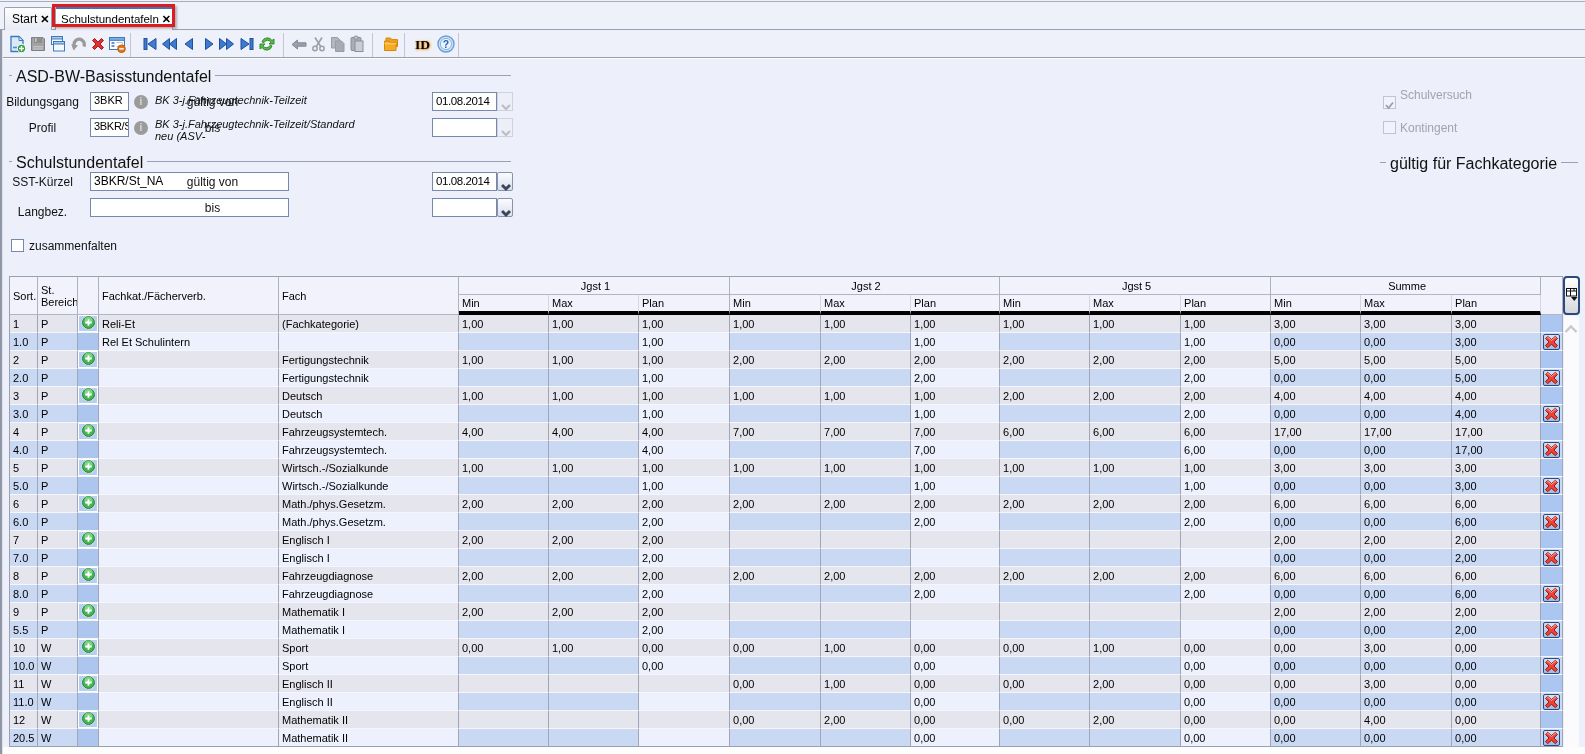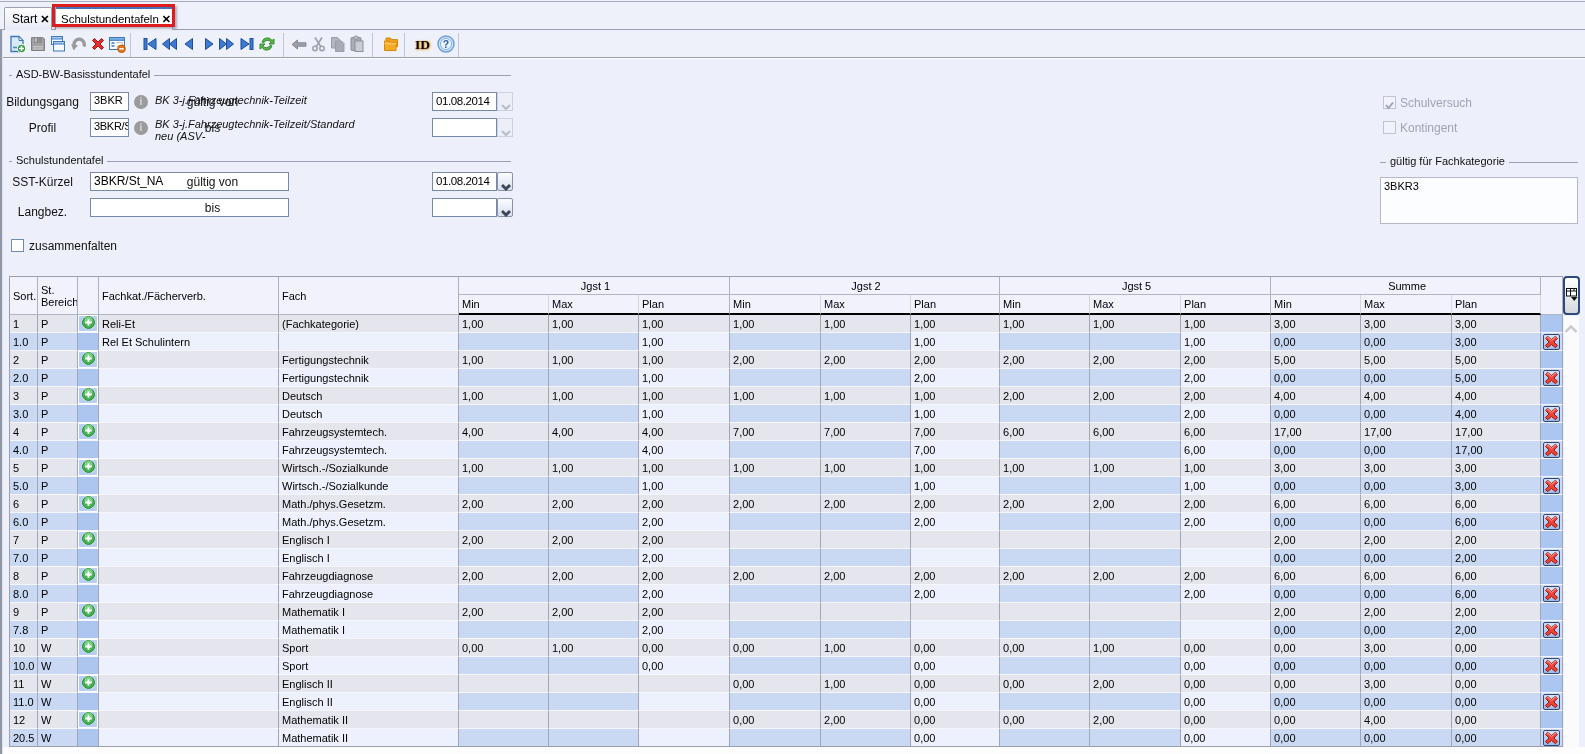--- a/index.html
+++ b/index.html
@@ -15,38 +15,38 @@
 #tab2{left:55px;top:6px;width:118px;height:24px;background:#fff;border:1px solid #99a0b2;border-bottom:none;border-top:3px solid #4272b8;border-radius:2px 2px 0 0;padding:4px 0 0 5px;font-size:11.5px}
 .tx{font-weight:bold;font-size:11px;margin-left:3px}
 #redbox{position:absolute;left:52px;top:4px;width:123px;height:23px;border:3px solid #dd1d1d;box-shadow:2px 2px 2px rgba(120,120,140,.55)}
 
 #toolbar{position:absolute;left:3px;top:31px;width:1582px;height:27px;background:#eef0fa;border-bottom:1px solid #9a9fa8;box-shadow:0 1px 0 #fbfcfe}
 .ti{position:absolute;top:4px;width:18px;height:18px}
 .tsep{position:absolute;top:2px;width:1px;height:24px;background:#c2c6d6}
 
 .flabel{position:absolute;font-size:12px;color:#111;text-align:center;white-space:nowrap}
 .fsline{position:absolute;height:1px;background:#9ba0b2}
-.fstitle{position:absolute;font-size:11px;color:#111;background:#edeffa;padding:0 4px;white-space:nowrap}
+.fstitle{position:absolute;font-size:16px;color:#111;background:#edeffa;padding:0 4px;white-space:nowrap}
 .inp{position:absolute;background:#fff;border:1px solid #7589aa;font-size:12px;color:#000;padding:1px 0 8px 3px;height:19px;overflow:hidden}
 .inp.dt{font-size:11.5px;letter-spacing:-0.4px;padding-top:2px}
 .ddb{position:absolute;width:16px;height:19px}
 .ddb.dis{background:#edeff8;border:1px solid #cdd1e0}
 .ddb.en{background:linear-gradient(#fbfcfe,#d8dfee);border:1px solid #8a92a8;border-radius:2px}
 .chev{position:absolute;left:3px;top:5px;width:10px;height:8px}
 .ital{position:absolute;font-size:11px;font-style:italic;color:#111;white-space:nowrap;line-height:11.5px}
 .icirc{position:absolute;width:14px;height:14px;border-radius:50%;background:#9b9b9b;color:#d8d8d8;font-size:10px;font-weight:bold;text-align:center;line-height:14px}
 .cb{position:absolute;width:13px;height:13px;background:#fff;border:1px solid #7589aa}
 .cbd{position:absolute;width:13px;height:13px;background:#f2f3fa;border:1px solid #bfc3d4}
 .glabel{position:absolute;font-size:12px;color:#a0a4b2;white-space:nowrap}
 #listbox{position:absolute;left:1380px;top:177px;width:198px;height:47px;background:#fcfdff;border:1px solid #b4b8c8;font-size:11px;padding:2px 0 0 3px}
 
 #grid{position:absolute;left:10px;top:277px}
 table{border-collapse:separate;border-spacing:0;table-layout:fixed;width:1553px;font-size:11px;color:#000}
 td,th{overflow:hidden;white-space:nowrap;font-weight:normal;text-align:left;padding:0 0 0 3px;vertical-align:middle}
-thead td{background:#f1f2fb;border-bottom:2px solid #000000;border-right:1px solid #aeb2c0;height:20px}
+thead td{background:#f1f2fb;border-bottom:4px solid #000000;border-right:1px solid #aeb2c0;height:20px}
 thead tr.g td{height:18px;border-bottom:1px solid #b2b6c4}
 thead td.gc{text-align:center;border-right:1px solid #aeb2c0}
 thead td.nh{border-right:1px solid #d3d6e4}
 thead td.sp2{border-bottom:1px solid #9aa0ae}
 tbody td{height:18px;border-bottom:1px solid #f4f6fc;border-right:1px solid #a2a6b4}
 td.m{background:#e5e5ee}
 td.b{background:#c9d9f4}
 td.w{background:#edf1fd}
 td.xc{background:#aac6f1;padding:0;text-align:center}
 td.xs{background:#c9d9f4;padding:0;text-align:center}
@@ -202,26 +202,25 @@
 <div class="ddb en" style="left:497px;top:198px">
       <span class="chev"><svg width="10" height="9" viewBox="0 0 10 9">
           <path d="M1 2 L5 6 L9 2" fill="none" stroke="#3c4658" stroke-width="3"></path>
         </svg></span>
     </div>
 <div class="cb" style="left:11px;top:239px"></div>
 <div class="flabel" style="left:29px;top:239px;width:200px;text-align:left">zusammenfalten</div>
 <div class="cbd" style="left:1383px;top:96px"><svg width="11" height="11" viewBox="0 0 11 11">
         <path d="M2 5 L4.5 8 L9 2.5" fill="none" stroke="#9aa0ae" stroke-width="1.8"></path>
       </svg></div>
-<div class="glabel" style="left:1400px;top:96px">Schulversuch</div>
+<div class="glabel" style="left:1400px;top:88px">Schulversuch</div>
 <div class="cbd" style="left:1383px;top:121px"></div>
 <div class="glabel" style="left:1400px;top:121px">Kontingent</div>
 <div class="fsline" style="left:1380px;top:162px;width:198px"></div>
 <div class="fstitle" style="left:1386px;top:155px">gültig für Fachkategorie</div>
-<div id="listbox">3BKR3</div>
 <div id="grid">
       <div class="otop"></div>
       <div class="oleft"></div>
       <div class="obot"></div>
       <table>
         <colgroup>
           <col style="width:28px">
           <col style="width:40px">
           <col style="width:21px">
           <col style="width:180px">
@@ -672,21 +671,21 @@
             <td class="m"></td>
             <td class="m"></td>
             <td class="m"></td>
             <td class="m"></td>
             <td class="m">2,00</td>
             <td class="m">2,00</td>
             <td class="m">2,00</td>
             <td class="xc"></td>
           </tr>
 <tr>
-            <td class="b">7.8</td>
+            <td class="b">5.5</td>
             <td class="b">P</td>
             <td class="bp"></td>
             <td class="w"></td>
             <td class="w">Mathematik I</td>
             <td class="b"></td>
             <td class="b"></td>
             <td class="w">2,00</td>
             <td class="b"></td>
             <td class="b"></td>
             <td class="w"></td>

